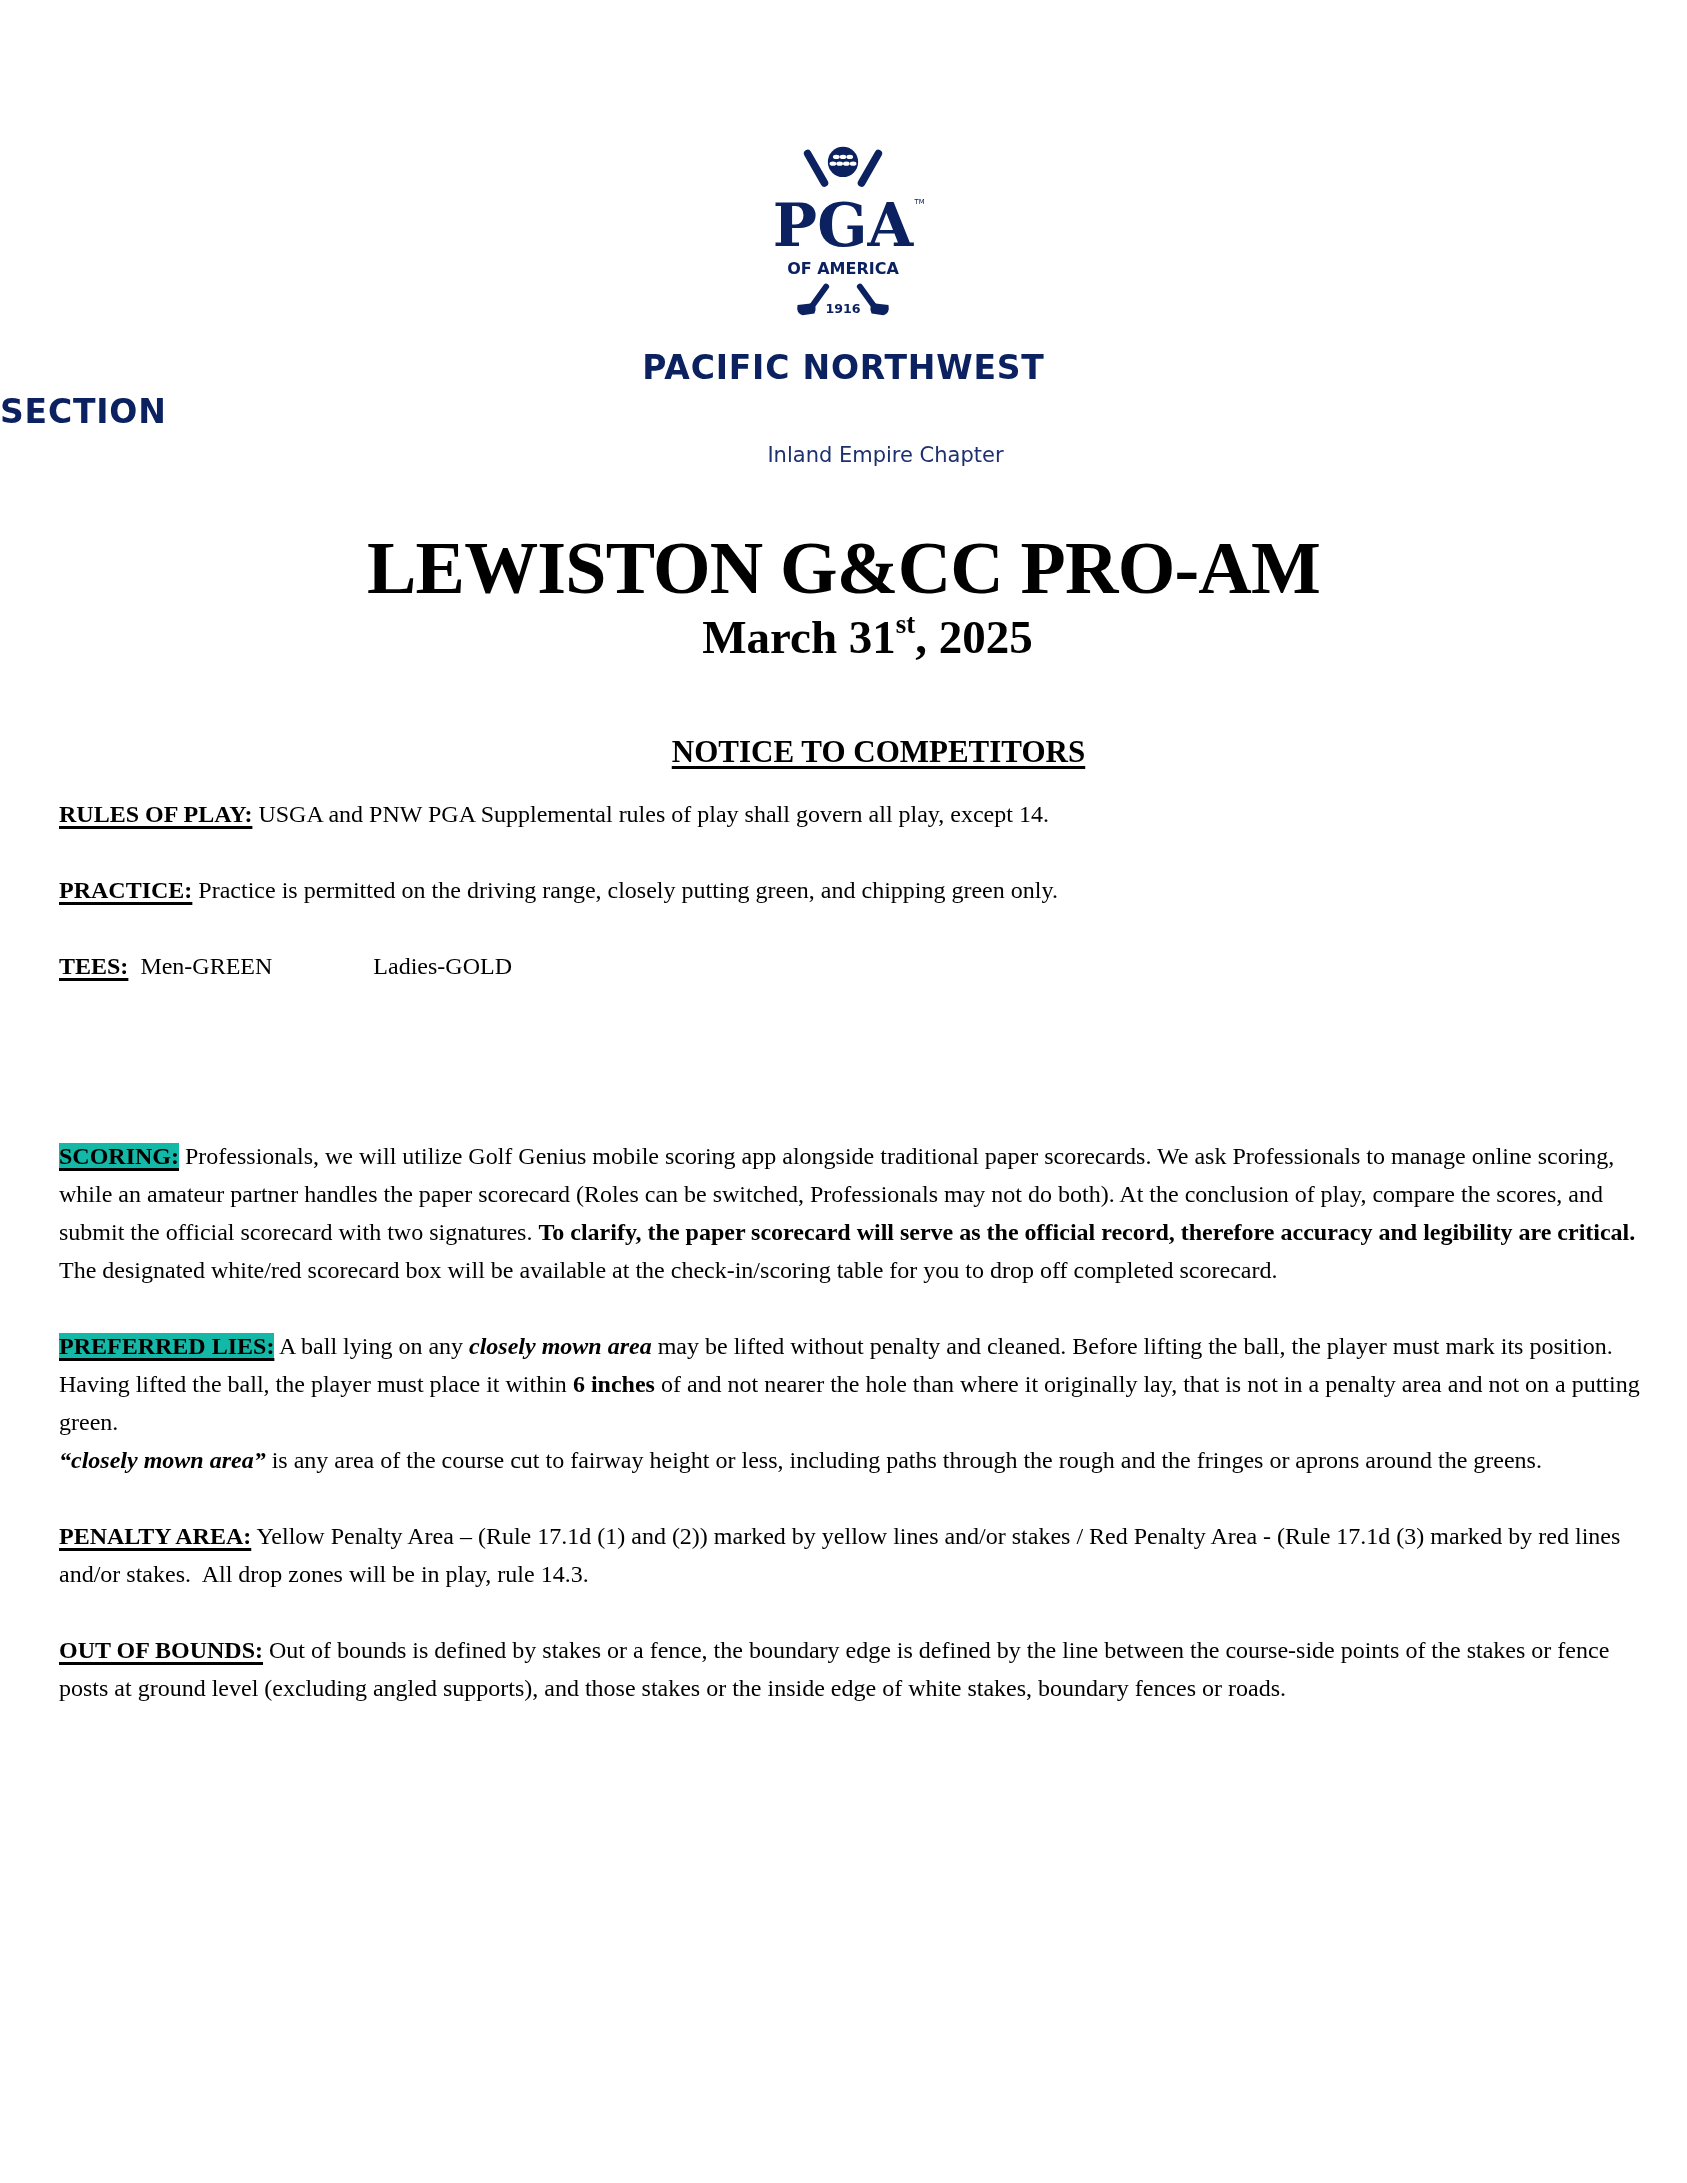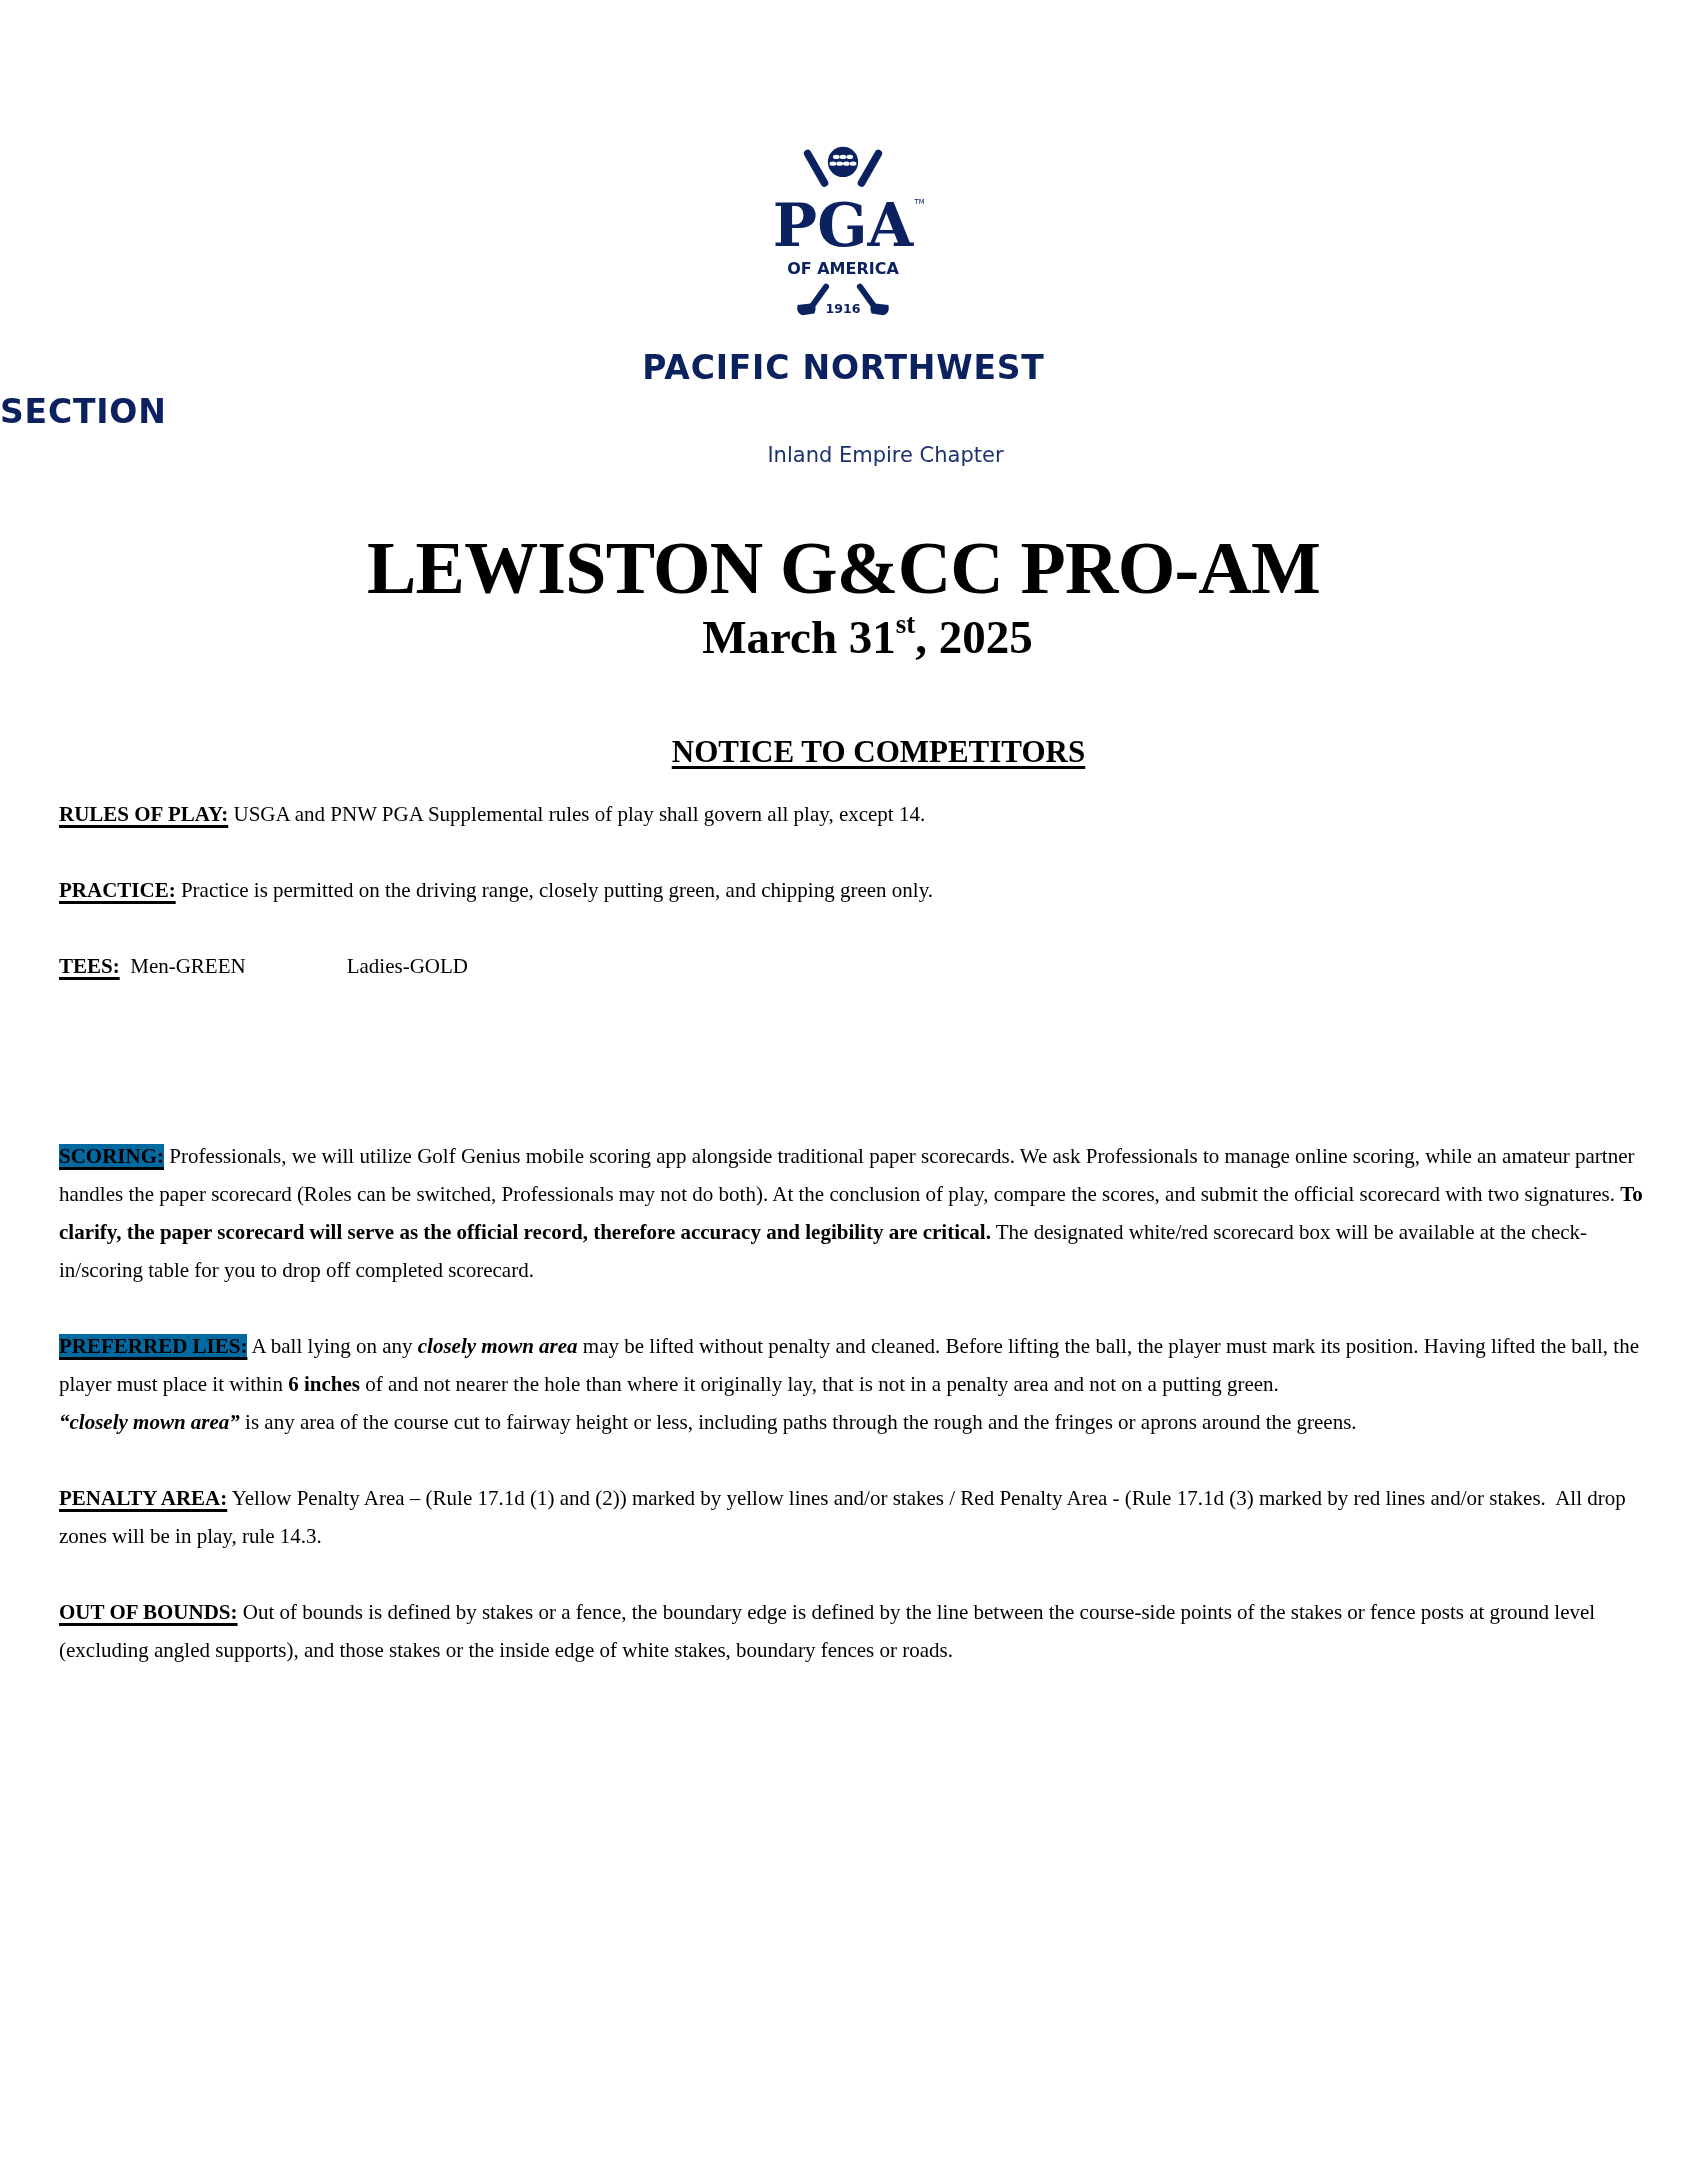--- a/index.html
+++ b/index.html
@@ -34,26 +34,26 @@
       font-size: 47px; font-weight: bold; line-height: 1; padding-left: 24px;
     }
     .date sup { font-size: 27px; vertical-align: 20px; line-height: 0; }
     .notice {
       position: absolute; left: 0; width: 1687px; text-align: center; top: 736px;
       font-size: 31px; font-weight: bold; line-height: 1; padding-left: 35px;
     }
     .notice span { text-decoration: underline; text-decoration-thickness: 2.5px; text-underline-offset: 4.2px; }
     .content {
       position: absolute; left: 59px; top: 795px; width: 1586px;
-      font-size: 21px; line-height: 38px;
+      font-size: 24px; line-height: 38px;
     }
     .para { margin: 0; }
     .gap { height: 38px; }
     .label { font-weight: bold; text-decoration: underline; text-decoration-thickness: 2.5px; text-underline-offset: 4.2px; }
-    .hl { background: #0369a1; }
+    .hl { background: #14b8a6; }
     .b { font-weight: bold; }
     .bi { font-weight: bold; font-style: italic; }
     .tab { display: inline-block; width: 101px; }
   </style>
 </head>
 <body>
 
 <div class="logo">
   <div class="pga-mark">
     <svg width="202" height="177" viewBox="0 0 240 210">

